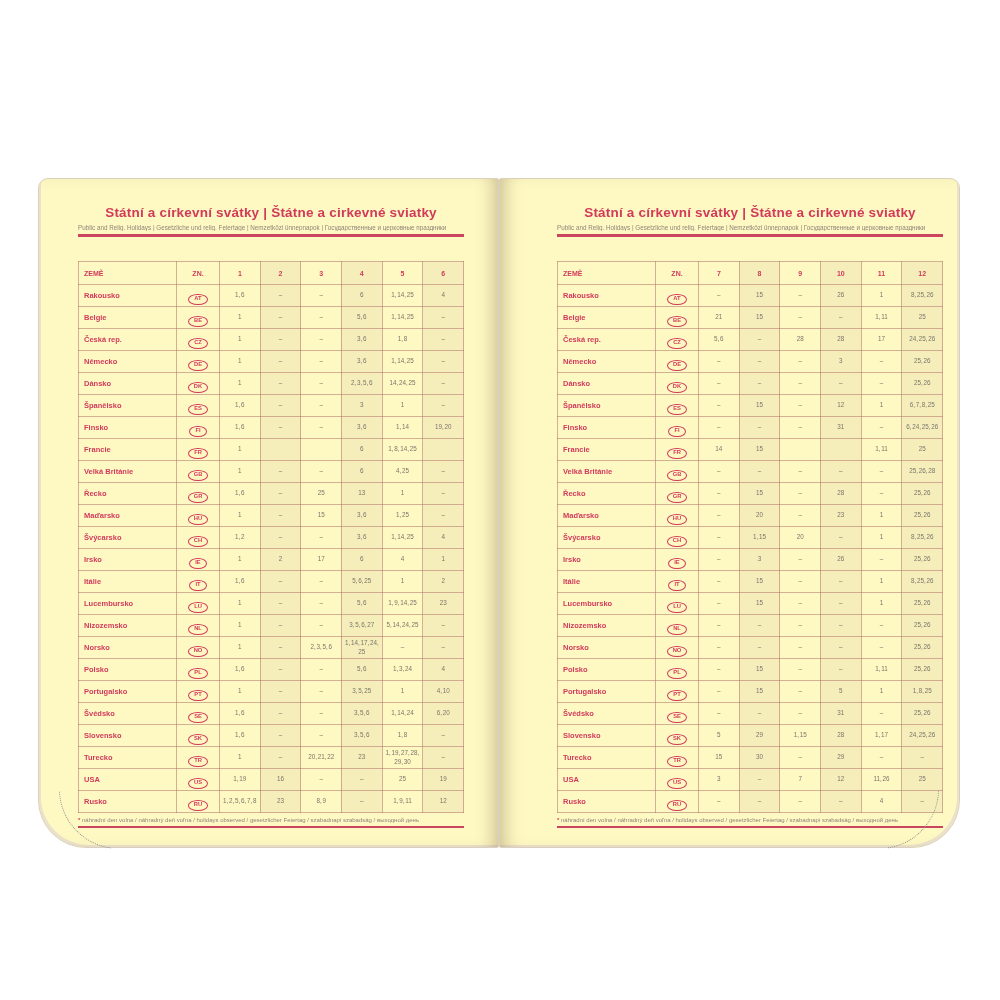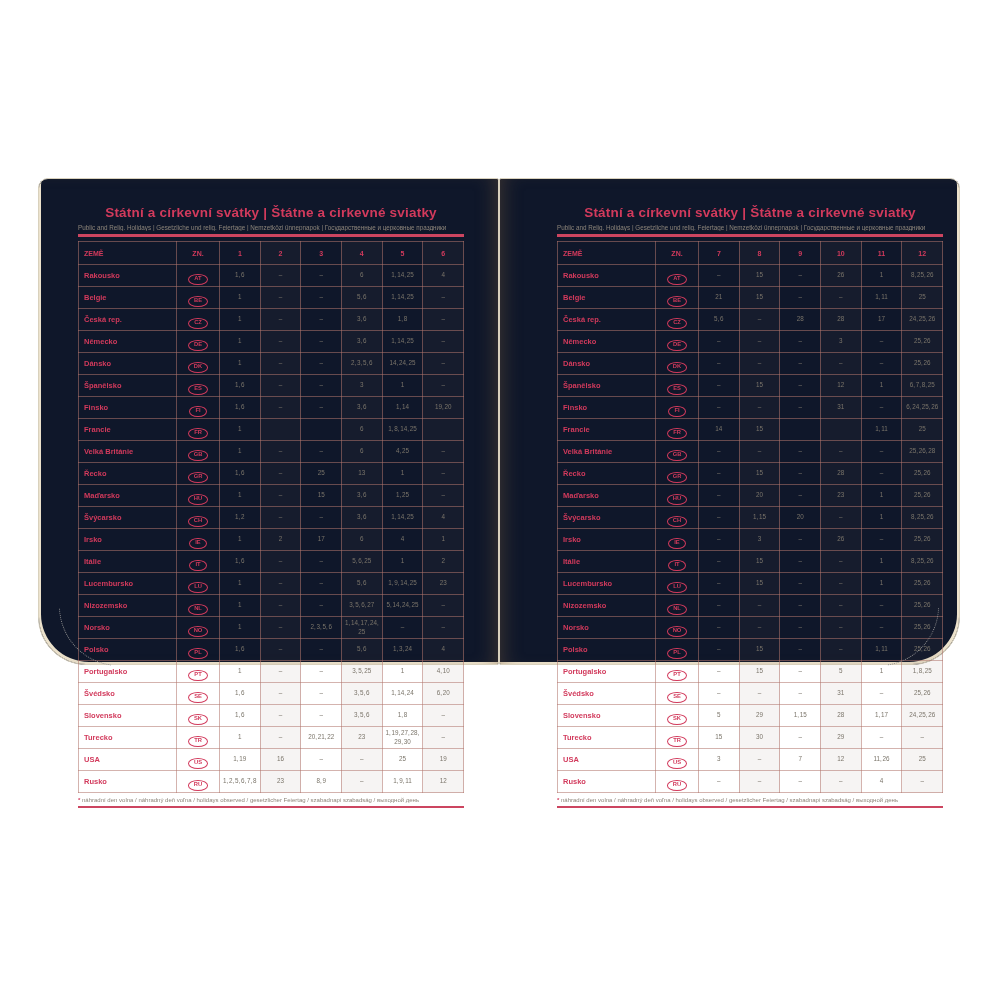--- a/index.html
+++ b/index.html
@@ -1,32 +1,32 @@
 <!DOCTYPE html>
 <html style="--accent: #d23a5c;"><head>
 <meta charset="utf-8">
 <style>
   html,body{margin:0;padding:0;background:#ffffff;width:1000px;height:1000px;
     font-family:"Liberation Sans",sans-serif;overflow:hidden;position:relative;}
   .spread{position:absolute;left:38px;top:178px;width:924px;height:650px;}
-  .page{position:absolute;top:0;width:461px;height:487px;background:#0f172a;
+  .page{position:absolute;top:0;width:461px;height:670px;background:#fef9c3;
     border:1px solid #d9d1bd;box-sizing:border-box;}
   .page.left{left:0;border-radius:10px 2px 2px 48px;
     box-shadow:inset -14px 0 20px -12px rgba(120,90,60,.45), inset 3px -3px 0 -1px #ece2cc;}
   .page.right{left:461px;border-radius:2px 10px 48px 2px;
     box-shadow:inset 14px 0 20px -12px rgba(120,90,60,.45), inset -3px -3px 0 -1px #ece2cc;}
   .content{position:absolute;top:26px;width:386px;}
   .page.left .content{left:39px;}
   .page.right .content{left:57px;}
   .ttl{color:var(--accent);font-size:13.5px;font-weight:bold;text-align:center;
     letter-spacing:.2px;white-space:nowrap;}
   .sub{margin-top:4px;color:#8d857a;font-size:6.3px;white-space:nowrap;
     overflow:hidden;text-align:left;}
   .rule{margin-top:3px;height:3px;background:#cc4560;}
-  table{margin-top:4px;border-collapse:collapse;width:386px;table-layout:fixed;border-radius:32px;}
+  table{margin-top:24px;border-collapse:collapse;width:386px;table-layout:fixed;border-radius:32px;}
   th,td{border:1px solid rgba(176,116,108,.55);padding:0;}
   th{color:var(--accent);font-size:7px;font-weight:bold;height:22px;text-align:center;}
   th.c-country{text-align:left;padding-left:5px;width:92px;}
   th.c-code{width:42px;}
   td{height:19px;}
   td.country{color:var(--accent);font-weight:bold;font-size:7.5px;text-align:left;
     padding-left:5px;white-space:nowrap;}
   td.code{text-align:center;}
   .oval{display:inline-block;border:1px solid var(--accent);color:var(--accent);
     border-radius:50%;font-size:5.8px;font-weight:bold;padding:1.5px 5px;line-height:1;}

